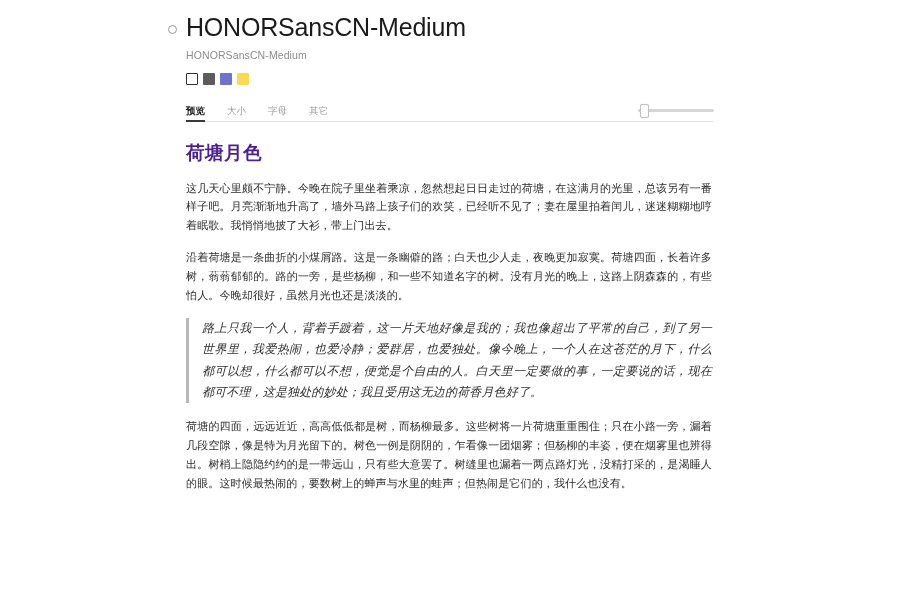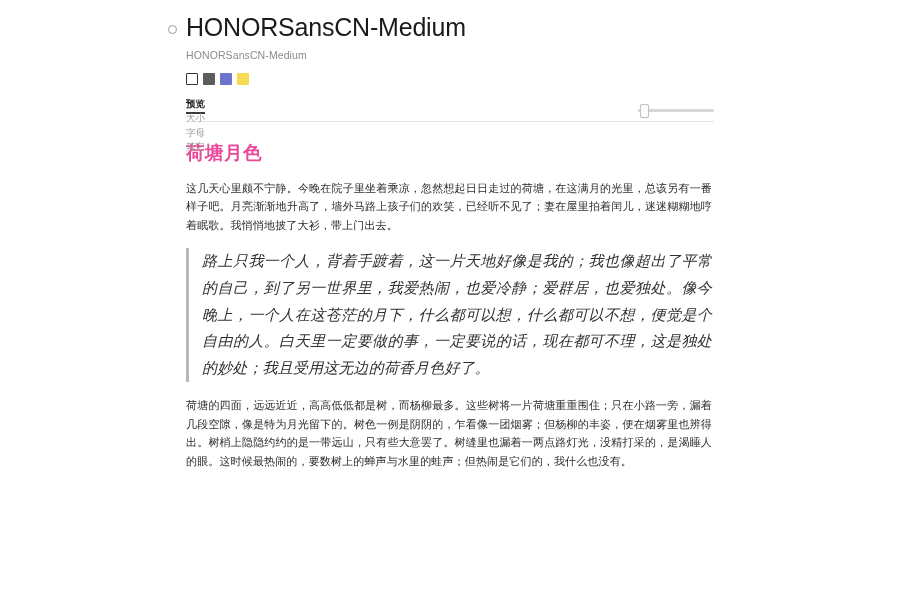--- a/index.html
+++ b/index.html
@@ -86,21 +86,20 @@
     justify-content: space-between;
     margin-top: 14px;
     border-bottom: 1px solid #e6e6e6;
     height: 22px;
   }
   .tabs {
     display: flex;
     gap: 0px;
     height: 100%;
     align-items: flex-end;
-    flex-direction: column;
   }
   .tab {
     font-size: 9.5px;
     color: #9b9b9b;
     padding: 0 13px 5px 0;
     margin-right: 9px;
     cursor: pointer;
     line-height: 1;
     position: relative;
     white-space: nowrap;
@@ -150,21 +149,21 @@
   }
 
   
   .sample {
     margin-top: 18px;
     width: 526px;
   }
   .sample h1 {
     font-size: 18.5px;
     font-weight: 700;
-    color: #ec4899;
+    color: #4c1d95;
     margin: 0 0 14px 0;
     letter-spacing: 0.5px;
   }
   .sample p {
     font-size: 11px;
     line-height: 1.72;
     color: #2c2c2c;
     margin: 0 0 13px 0;
     text-align: justify;
     letter-spacing: 0.15px;
@@ -175,21 +174,21 @@
   }
   .sample blockquote {
     margin: 0 0 14px 0;
     padding: 0 0 0 13px;
     border-left: 3px solid #b8b8b8;
     font-style: italic;
   }
   .sample blockquote p {
     font-style: italic;
     margin: 0;
-    font-size: 15px;
+    font-size: 12px;
     line-height: 1.78;
     color: #2f2f2f;
   }
 </style>
 </head>
 <body>
 
 <div class="page">
   <div class="container">
 
@@ -216,20 +215,21 @@
       </div>
       <div class="slider">
         <div class="slider-track"></div>
         <div class="slider-handle"></div>
       </div>
     </div>
 
     <div class="sample">
       <h1>荷塘月色</h1>
       <p>这几天心里颇不宁静。今晚在院子里坐着乘凉，忽然想起日日走过的荷塘，在这满月的光里，总该另有一番样子吧。月亮渐渐地升高了，墙外马路上孩子们的欢笑，已经听不见了；妻在屋里拍着闰儿，迷迷糊糊地哼着眠歌。我悄悄地披了大衫，带上门出去。</p>
+      <p>沿着荷塘是一条曲折的小煤屑路。这是一条幽僻的路；白天也少人走，夜晚更加寂寞。荷塘四面，长着许多树，蓊蓊郁郁的。路的一旁，是些杨柳，和一些不知道名字的树。没有月光的晚上，这路上阴森森的，有些怕人。今晚却很好，虽然月光也还是淡淡的。</p>
       <blockquote>
         <p>路上只我一个人，背着手踱着，这一片天地好像是我的；我也像超出了平常的自己，到了另一世界里，我爱热闹，也爱冷静；爱群居，也爱独处。像今晚上，一个人在这苍茫的月下，什么都可以想，什么都可以不想，便觉是个自由的人。白天里一定要做的事，一定要说的话，现在都可不理，这是独处的妙处；我且受用这无边的荷香月色好了。</p>
       </blockquote>
       <p>荷塘的四面，远远近近，高高低低都是树，而杨柳最多。这些树将一片荷塘重重围住；只在小路一旁，漏着几段空隙，像是特为月光留下的。树色一例是阴阴的，乍看像一团烟雾；但杨柳的丰姿，便在烟雾里也辨得出。树梢上隐隐约约的是一带远山，只有些大意罢了。树缝里也漏着一两点路灯光，没精打采的，是渴睡人的眼。这时候最热闹的，要数树上的蝉声与水里的蛙声；但热闹是它们的，我什么也没有。</p>
 
     </div>
 
   </div>
 </div>
 

